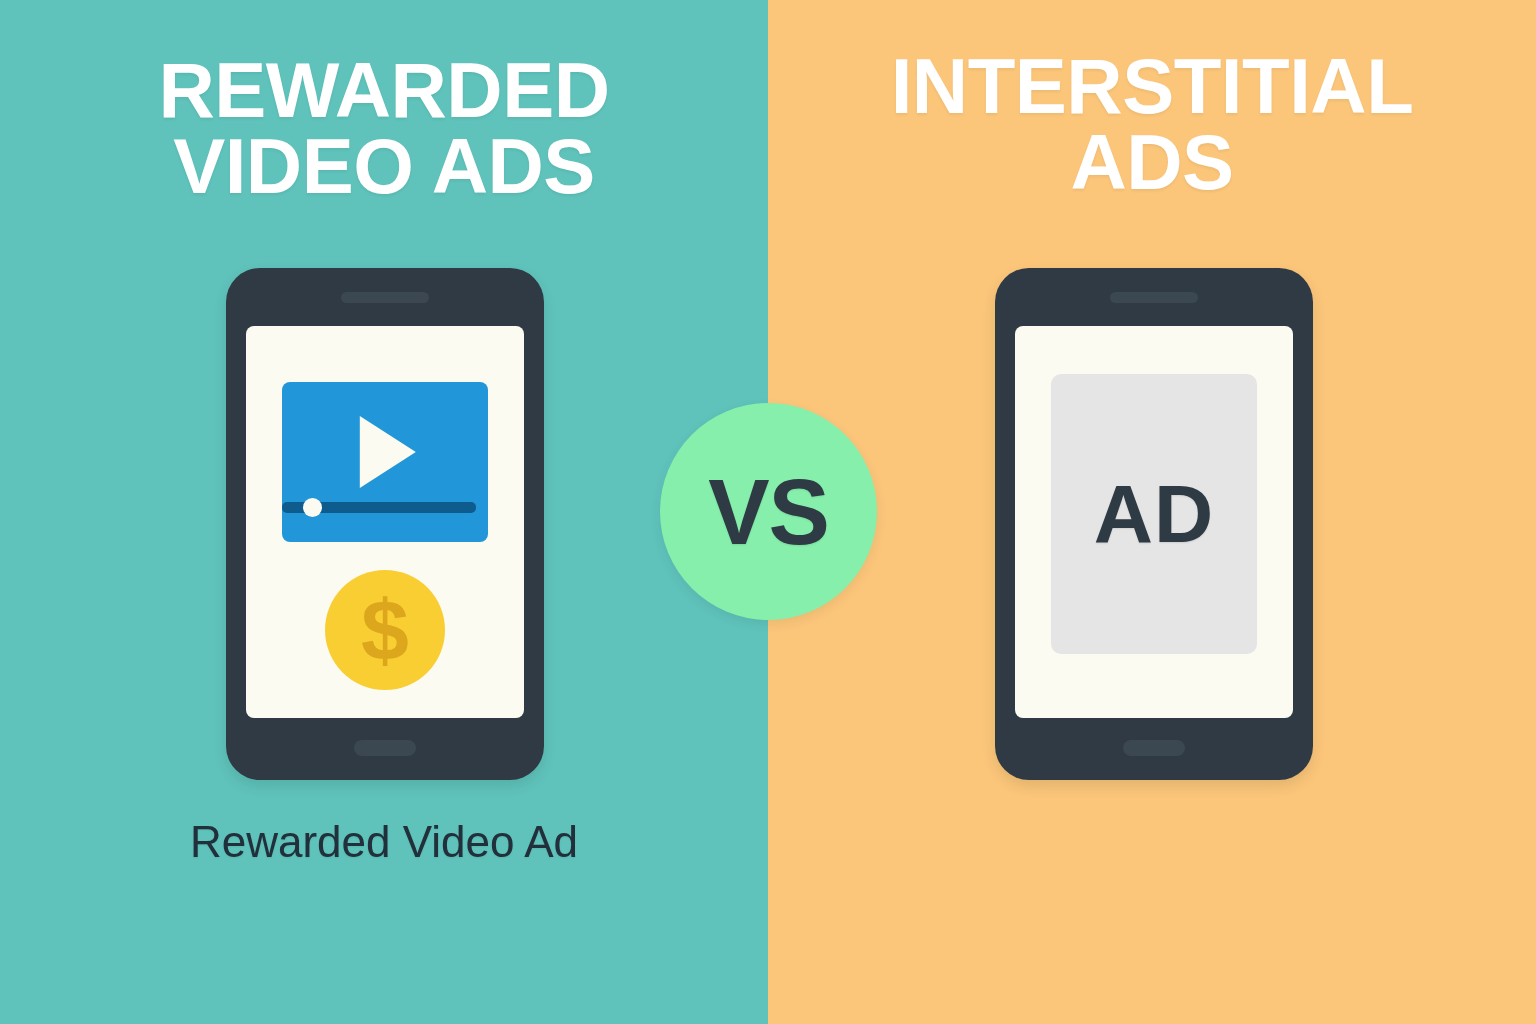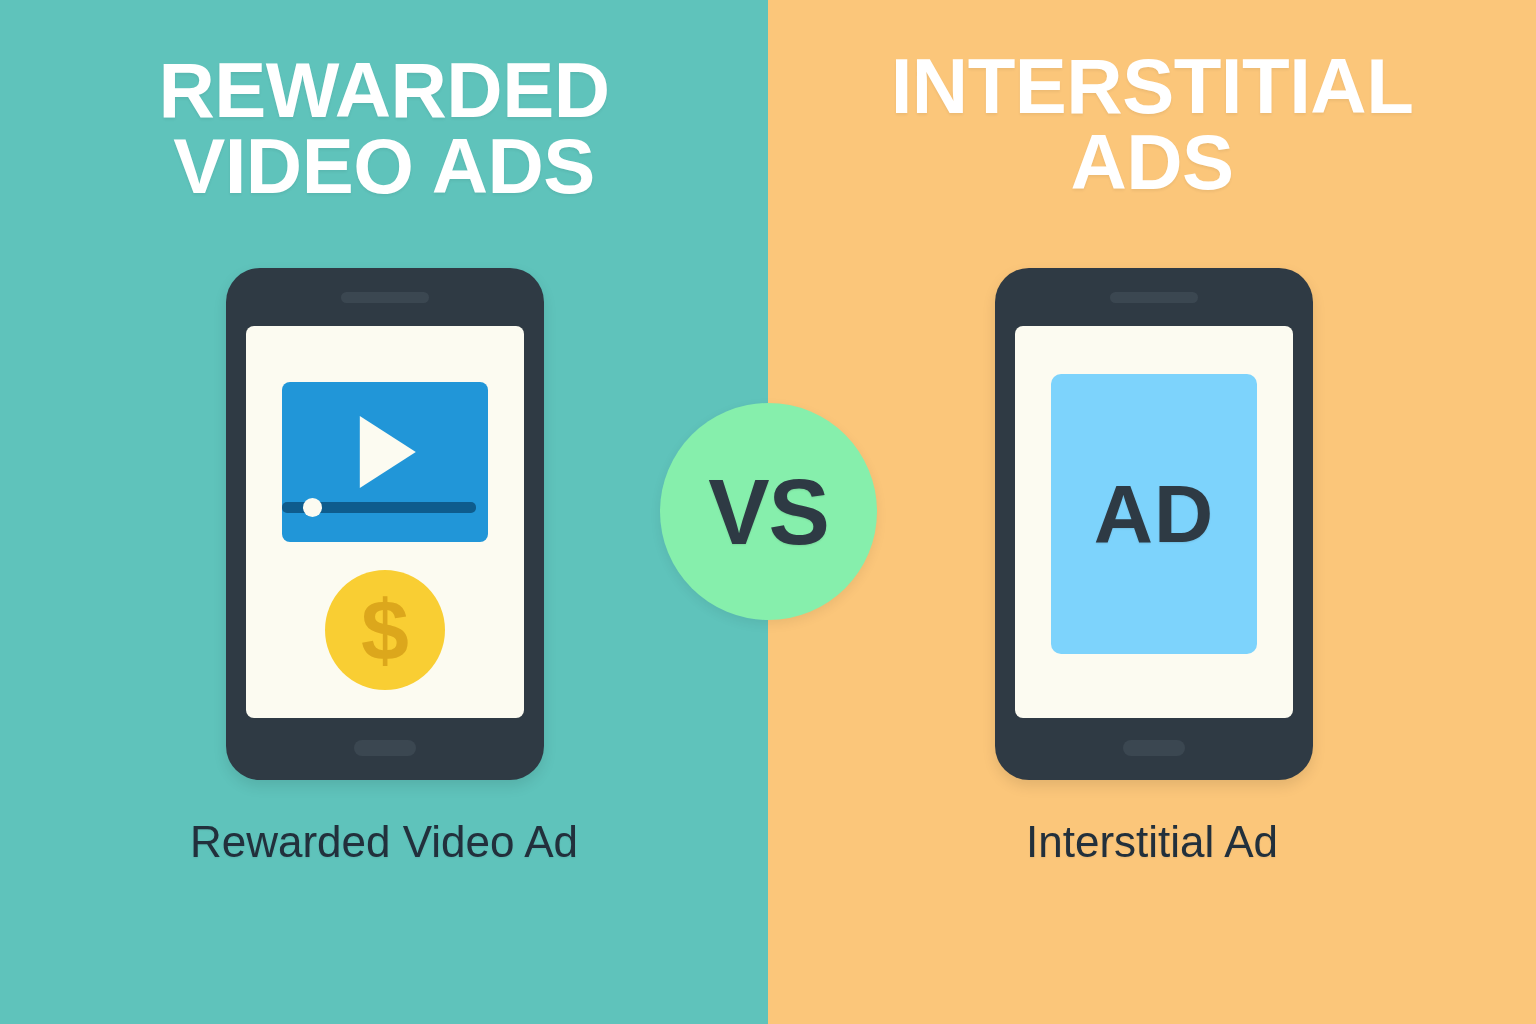--- a/index.html
+++ b/index.html
@@ -168,21 +168,21 @@
     font-weight: bold;
     line-height: 1;
     font-family: "Liberation Sans", sans-serif;
   }
 
   
   .ad-card {
     width: 206px;
     height: 280px;
     margin-top: 48px;
-    background: #7dd3fc;
+    background: #e5e5e5;
     border-radius: 10px;
     display: flex;
     align-items: center;
     justify-content: center;
   }
   .ad-card-label {
     color: #2E3A44;
     font-size: 82px;
     font-weight: bold;
     letter-spacing: 1px;
@@ -260,21 +260,20 @@
         </div>
 
       </div>
     </div>
   </div>
 
   <div class="panel panel-right">
 
     <h1 class="heading heading-right">INTERSTITIAL ADS</h1>
 
-    <div class="caption">Interstitial Ad</div>
   </div>
 
   <div class="phone-wrap phone-wrap-right">
     <div class="phone-body">
       <div class="phone-speaker"></div>
       <div class="phone-home"></div>
 
       <div class="phone-screen">
         <div class="ad-card">
           <span class="ad-card-label">AD</span>

